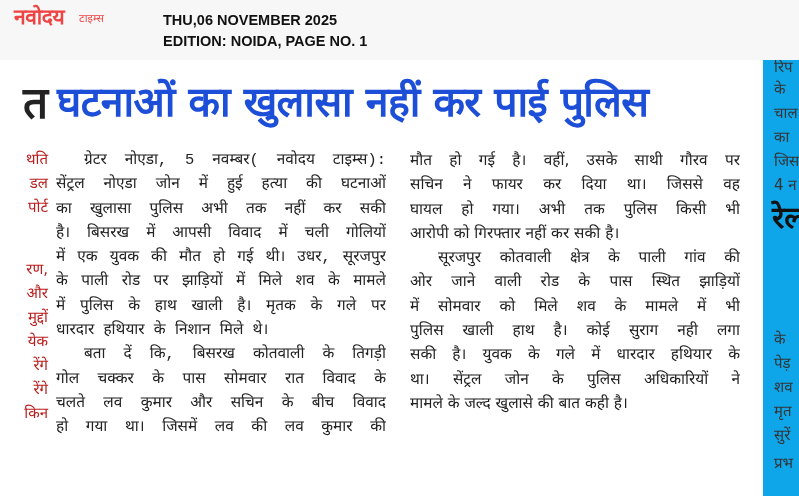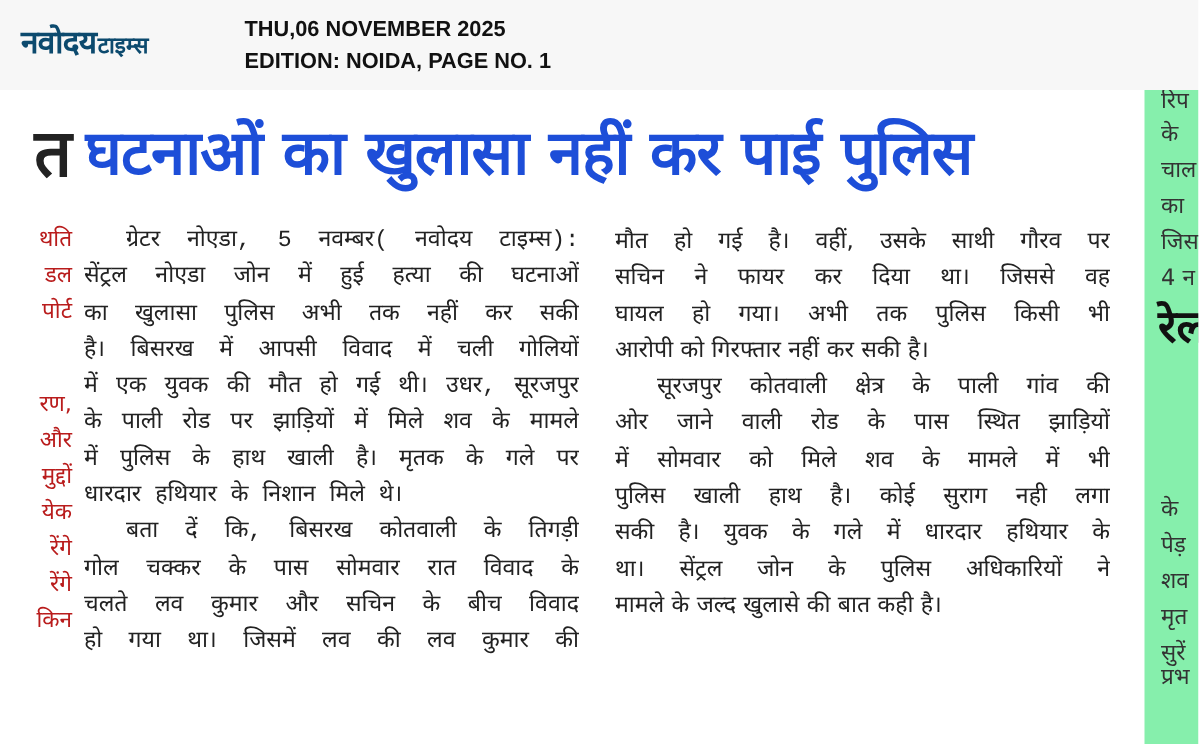--- a/index.html
+++ b/index.html
@@ -4,26 +4,26 @@
   <style>
     * { margin: 0; padding: 0; box-sizing: border-box; }
     html, body { width: 799px; height: 496px; overflow: hidden; background: #ffffff; }
     body { position: relative; font-family: "DejaVu Sans", sans-serif; color: #1a1a1a; }
 
     .topbar {
       position: absolute; left: 0; top: 0; width: 799px; height: 60px;
       background: #f7f7f7;
     }
     .logo {
-      position: absolute; left: 14px; top: 16px; height: 24px;
+      position: absolute; left: 14px; top: 5px; height: 24px;
       display: flex; align-items: flex-end;
-      color: #0c4a6e; font-weight: bold; white-space: nowrap; text-align: right;
+      color: #ef4444; font-weight: bold; white-space: nowrap; text-align: right;
     }
     .logo .big { font-size: 21px; line-height: 24px; letter-spacing: -0.5px; }
-    .logo .small { font-size: 15px; line-height: 14px; margin-left: 1px; margin-bottom: 3px; font-weight: bold; }
+    .logo .small { font-size: 11px; line-height: 14px; margin-left: 15px; margin-bottom: 3px; font-weight: normal; }
 
     .edition {
       position: absolute; left: 163px; top: 10px;
       font-family: "Liberation Sans", sans-serif; font-weight: bold;
       font-size: 14.5px; line-height: 21px; color: #111;
     }
 
     .page {
       position: absolute; left: 0; top: 60px; width: 799px; height: 436px; background: #fff;
     }
@@ -50,21 +50,21 @@
       font-size: 15.4px; line-height: 24.3px; color: #222;
     }
     .col p { text-align: justify; text-align-last: justify; white-space: nowrap; overflow: hidden; }
     .col p.last { text-align-last: left; }
     .col p.indent { padding-left: 28px; }
     .col1 { left: 56px; font-family: Liberation Mono, monospace; }
     .col2 { left: 410px; }
 
     .right-box {
       position: absolute; left: 763px; top: 0; width: 36px; height: 436px;
-      background: #86efac; overflow: hidden;
+      background: #0ea5e9; overflow: hidden;
     }
     .right-box .ln {
       position: absolute; left: 11px; font-size: 15px; color: #333; white-space: nowrap;
     }
     .right-box .bigln {
       position: absolute; left: 9px; font-size: 30px; font-weight: bold; color: #111; white-space: nowrap;
     }
   </style>
 </head>
 <body>
@@ -133,15 +133,15 @@
     <div class="ln" style="top:42px">चाल</div>
     <div class="ln" style="top:66px">का</div>
     <div class="ln" style="top:90px">जिस</div>
     <div class="ln" style="top:114px">4 न</div>
     <div class="bigln" style="top:136px">रेल</div>
     <div class="ln" style="top:268px">के</div>
     <div class="ln" style="top:292px">पेड़</div>
     <div class="ln" style="top:316px">शव</div>
     <div class="ln" style="top:340px">मृत</div>
     <div class="ln" style="top:364px">सुरें</div>
-    <div class="ln" style="top:380px">प्रभ</div>
+    <div class="ln" style="top:392px">प्रभ</div>
   </div>
 </div>
 
 </body></html>

